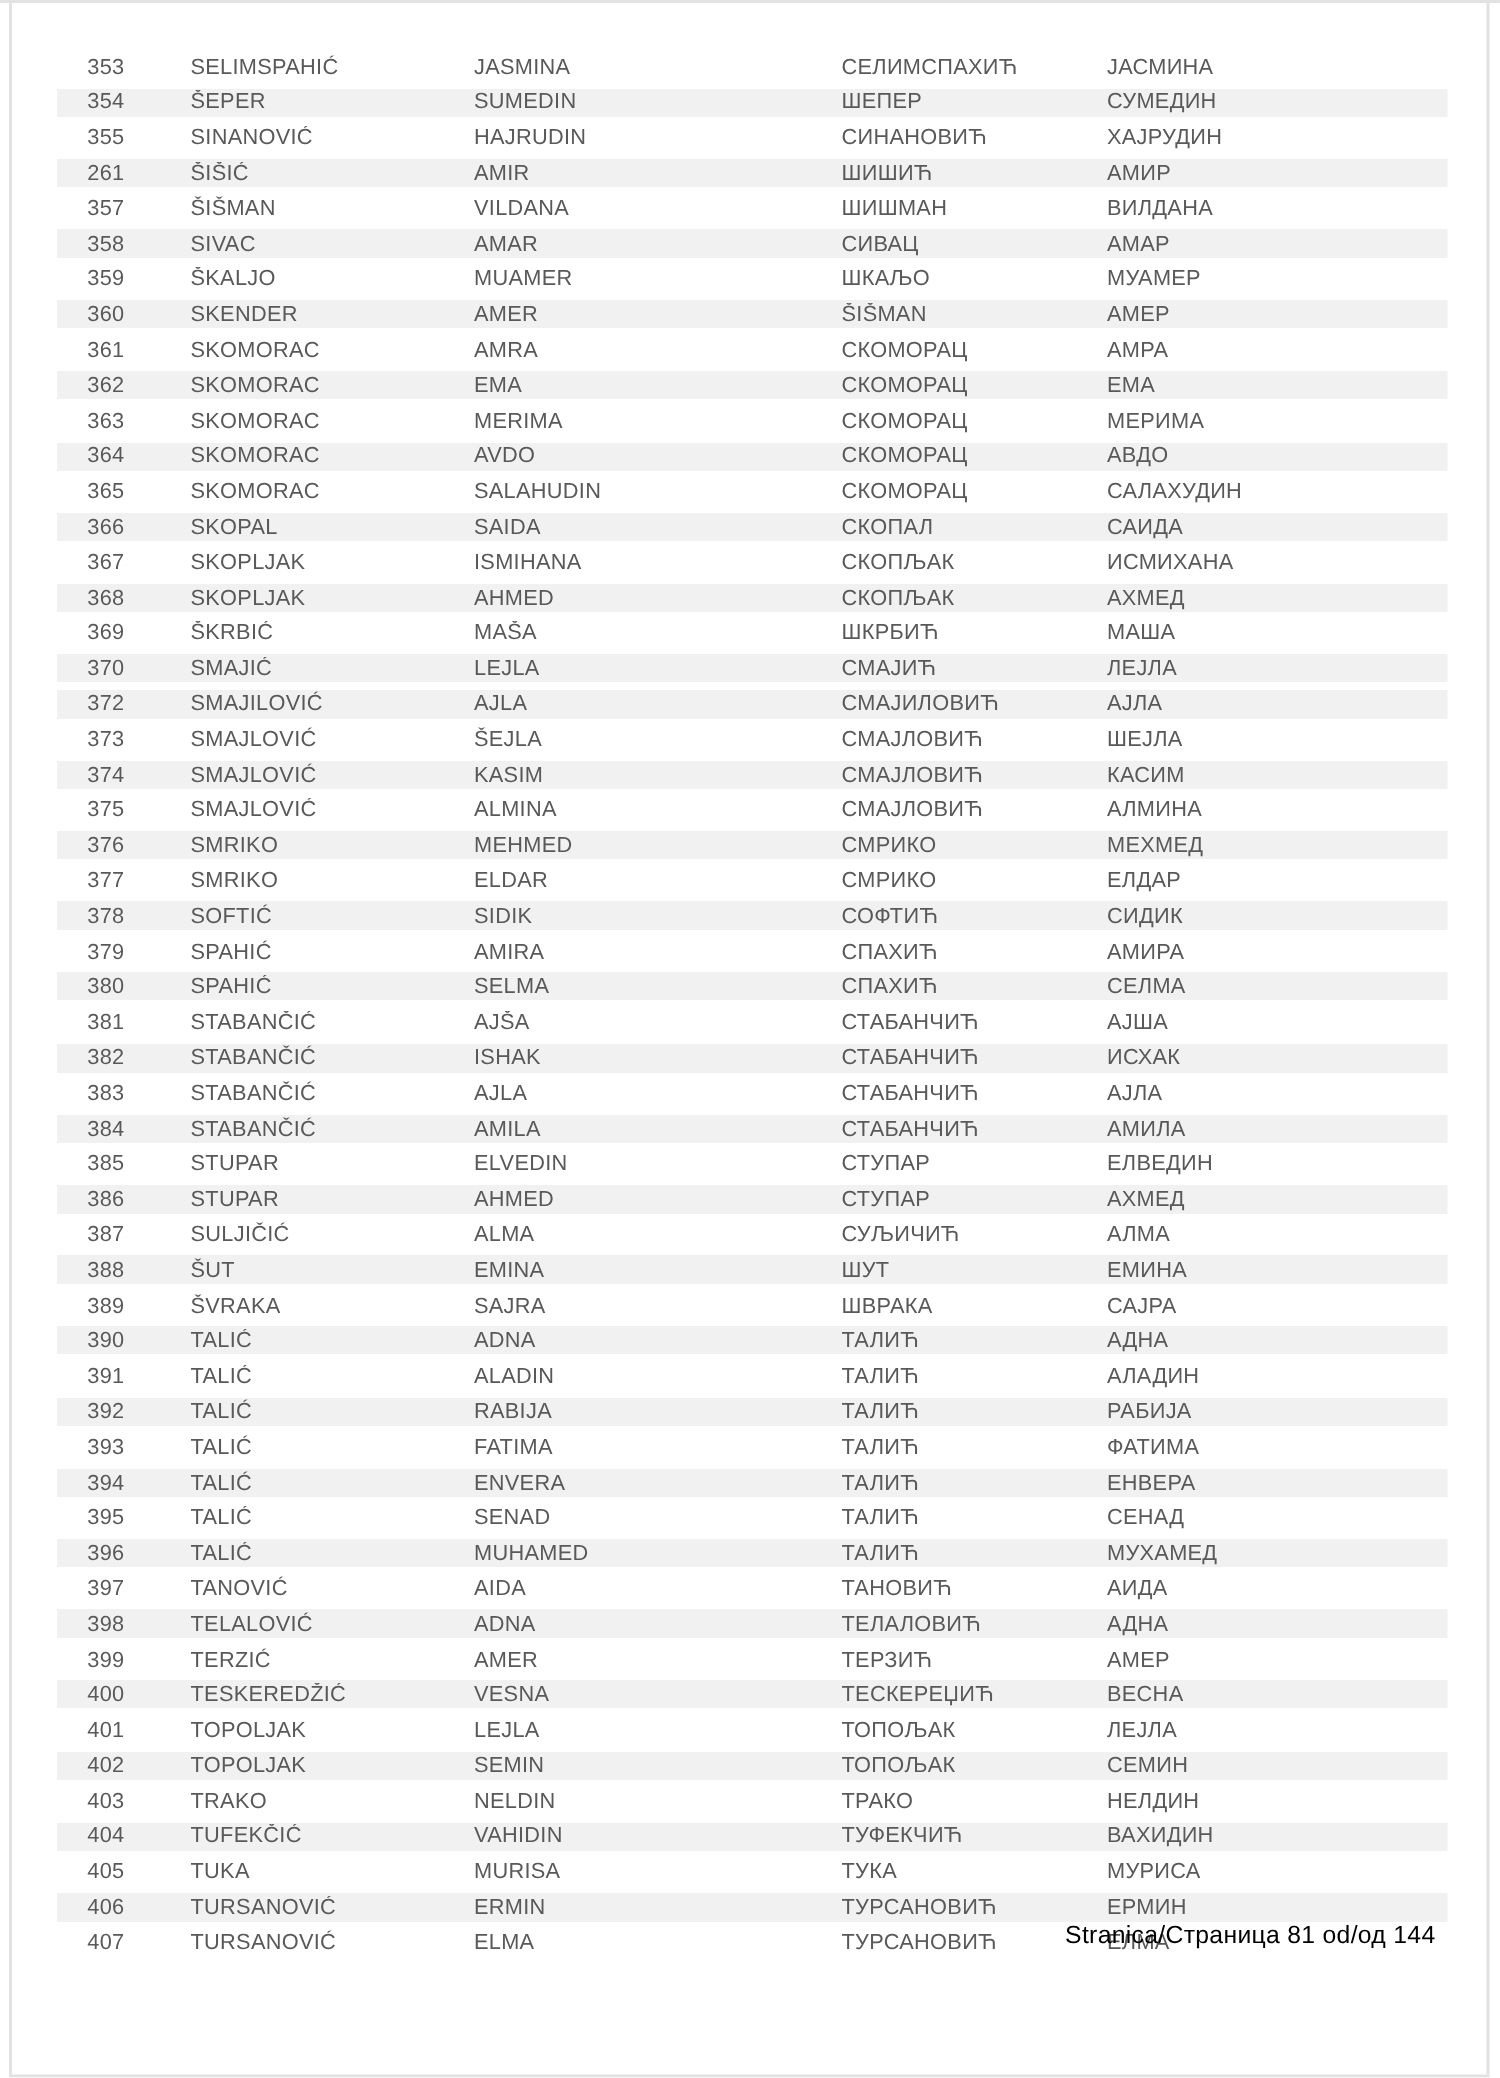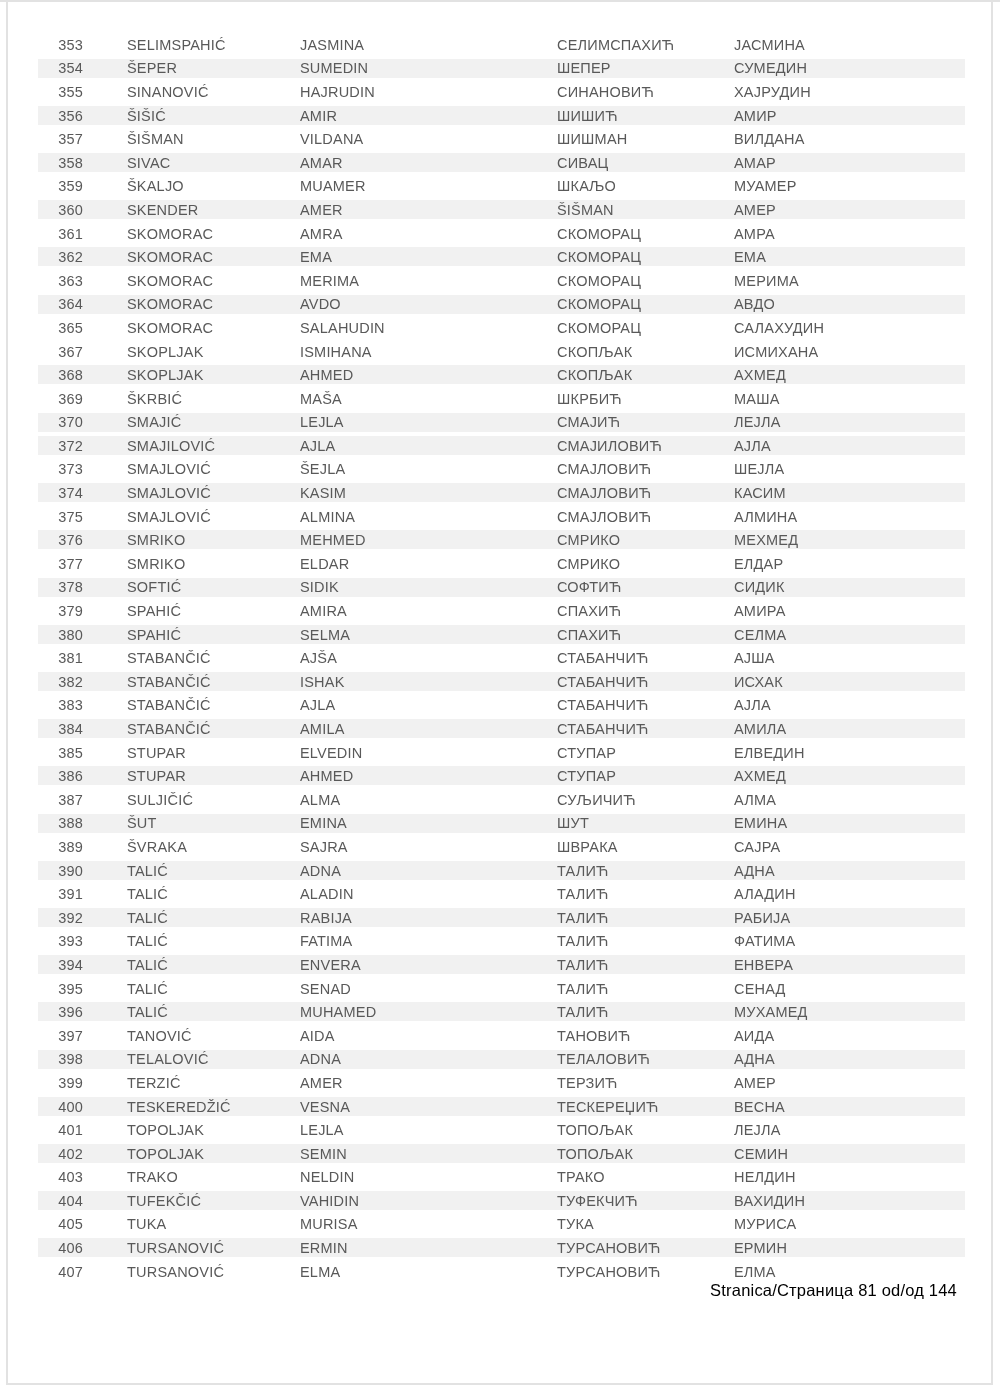--- a/index.html
+++ b/index.html
@@ -62,25 +62,25 @@
   }
   .cell-lat-surname {
     width: 217px;
     padding-left: 44px;
     box-sizing: border-box;
     flex-shrink: 0;
   }
   .cell-lat-name {
     width: 245px;
     flex-shrink: 0;
+    margin-left: 16px;
   }
   .cell-cyr-surname {
     width: 177px;
     flex-shrink: 0;
-    margin-left: 12px;
   }
   .cell-cyr-name {
     flex: 1;
   }
   .page-footer {
     position: absolute;
     right: 43px;
     top: 1281px;
     font-size: 16.5px;
     color: #000000;
@@ -116,21 +116,21 @@
 
     <div class="row">
       <span class="cell cell-num">355</span>
       <span class="cell cell-lat-surname">SINANOVIĆ</span>
       <span class="cell cell-lat-name">HAJRUDIN</span>
       <span class="cell cell-cyr-surname">СИНАНОВИЋ</span>
       <span class="cell cell-cyr-name">ХАЈРУДИН</span>
     </div>
 
     <div class="row striped">
-      <span class="cell cell-num">356</span>
+      <span class="cell cell-num">261</span>
       <span class="cell cell-lat-surname">ŠIŠIĆ</span>
       <span class="cell cell-lat-name">AMIR</span>
       <span class="cell cell-cyr-surname">ШИШИЋ</span>
       <span class="cell cell-cyr-name">АМИР</span>
     </div>
 
     <div class="row">
       <span class="cell cell-num">357</span>
       <span class="cell cell-lat-surname">ŠIŠMAN</span>
       <span class="cell cell-lat-name">VILDANA</span>
@@ -195,20 +195,27 @@
     </div>
 
     <div class="row">
       <span class="cell cell-num">365</span>
       <span class="cell cell-lat-surname">SKOMORAC</span>
       <span class="cell cell-lat-name">SALAHUDIN</span>
       <span class="cell cell-cyr-surname">СКОМОРАЦ</span>
       <span class="cell cell-cyr-name">САЛАХУДИН</span>
     </div>
 
+    <div class="row striped">
+      <span class="cell cell-num">366</span>
+      <span class="cell cell-lat-surname">SKOPAL</span>
+      <span class="cell cell-lat-name">SAIDA</span>
+      <span class="cell cell-cyr-surname">СКОПАЛ</span>
+      <span class="cell cell-cyr-name">САИДА</span>
+    </div>
 
     <div class="row">
       <span class="cell cell-num">367</span>
       <span class="cell cell-lat-surname">SKOPLJAK</span>
       <span class="cell cell-lat-name">ISMIHANA</span>
       <span class="cell cell-cyr-surname">СКОПЉАК</span>
       <span class="cell cell-cyr-name">ИСМИХАНА</span>
     </div>
 
     <div class="row striped">

